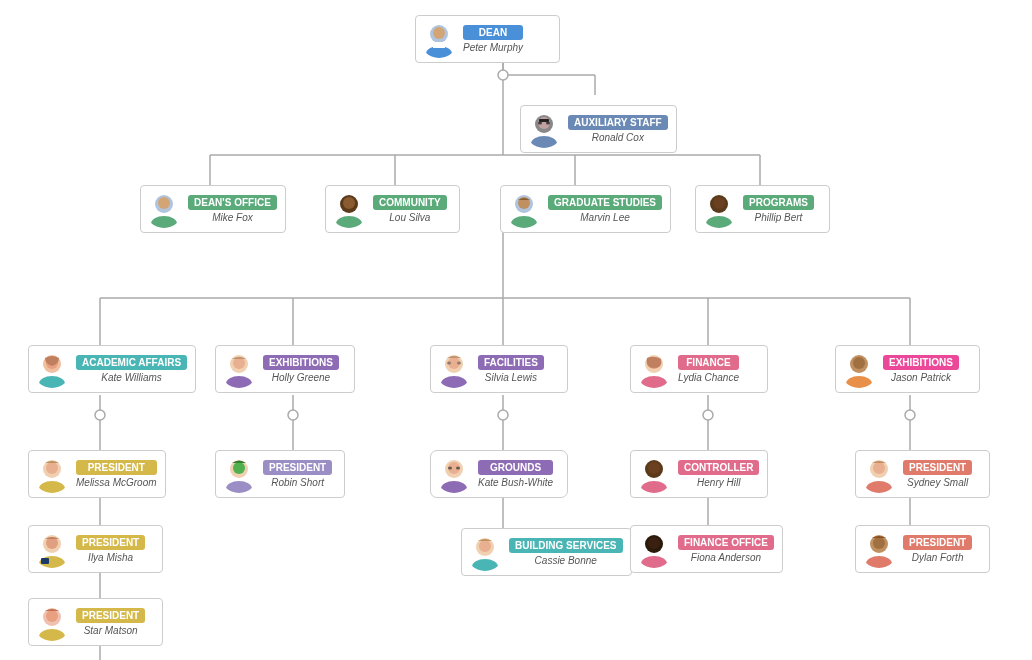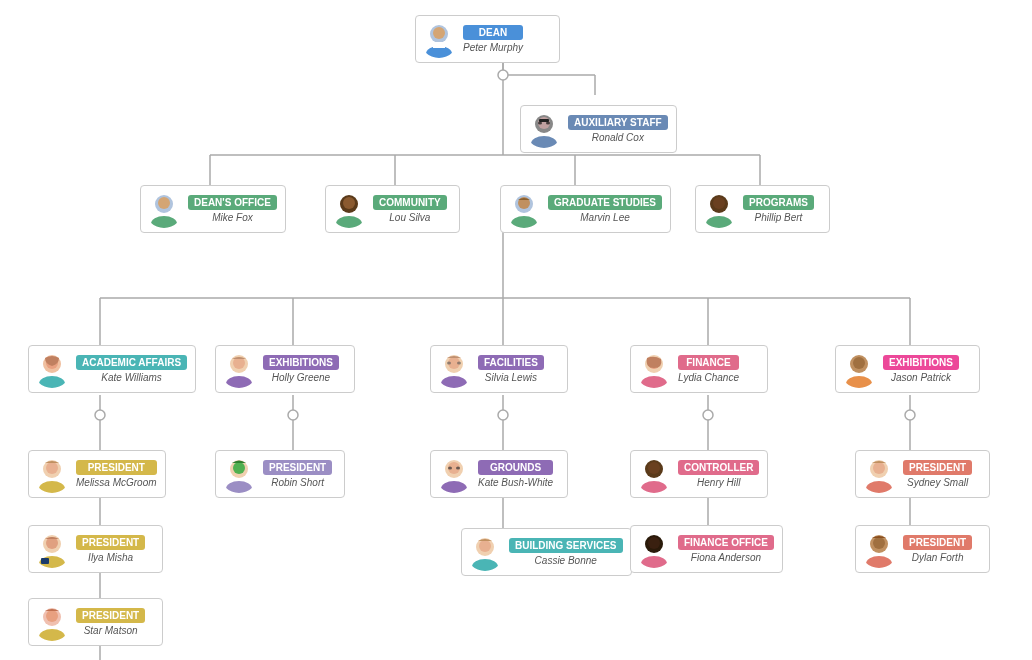--- a/index.html
+++ b/index.html
@@ -362,21 +362,21 @@
         <circle cx="19" cy="13" r="6" fill="#50b050"></circle>
         <path d="M12 8 Q19 3 26 8" fill="#308030" stroke="none"></path>
       </svg>
     </div>
     <div class="node-text">
       <span class="node-label bg-lavender">PRESIDENT</span>
       <span class="node-name">Robin Short</span>
     </div>
   </div>
 
-  <div class="node" style="left:430px;top:450px;min-width:138px;">
+  <div class="node" style="left:430px;top:450px;min-width:138px;border-radius:7px;">
     <div class="avatar">
       <svg width="38" height="38" viewBox="0 0 38 38">
         <circle cx="19" cy="14" r="9" fill="#f0d0b0"></circle>
         <ellipse cx="19" cy="34" rx="13" ry="8" fill="#8e6bb5"></ellipse>
         <circle cx="19" cy="13" r="6" fill="#e8b090"></circle>
         <ellipse cx="15" cy="13" rx="2" ry="1.5" fill="#333" opacity="0.7"></ellipse>
         <ellipse cx="23" cy="13" rx="2" ry="1.5" fill="#333" opacity="0.7"></ellipse>
       </svg>
     </div>
     <div class="node-text">

